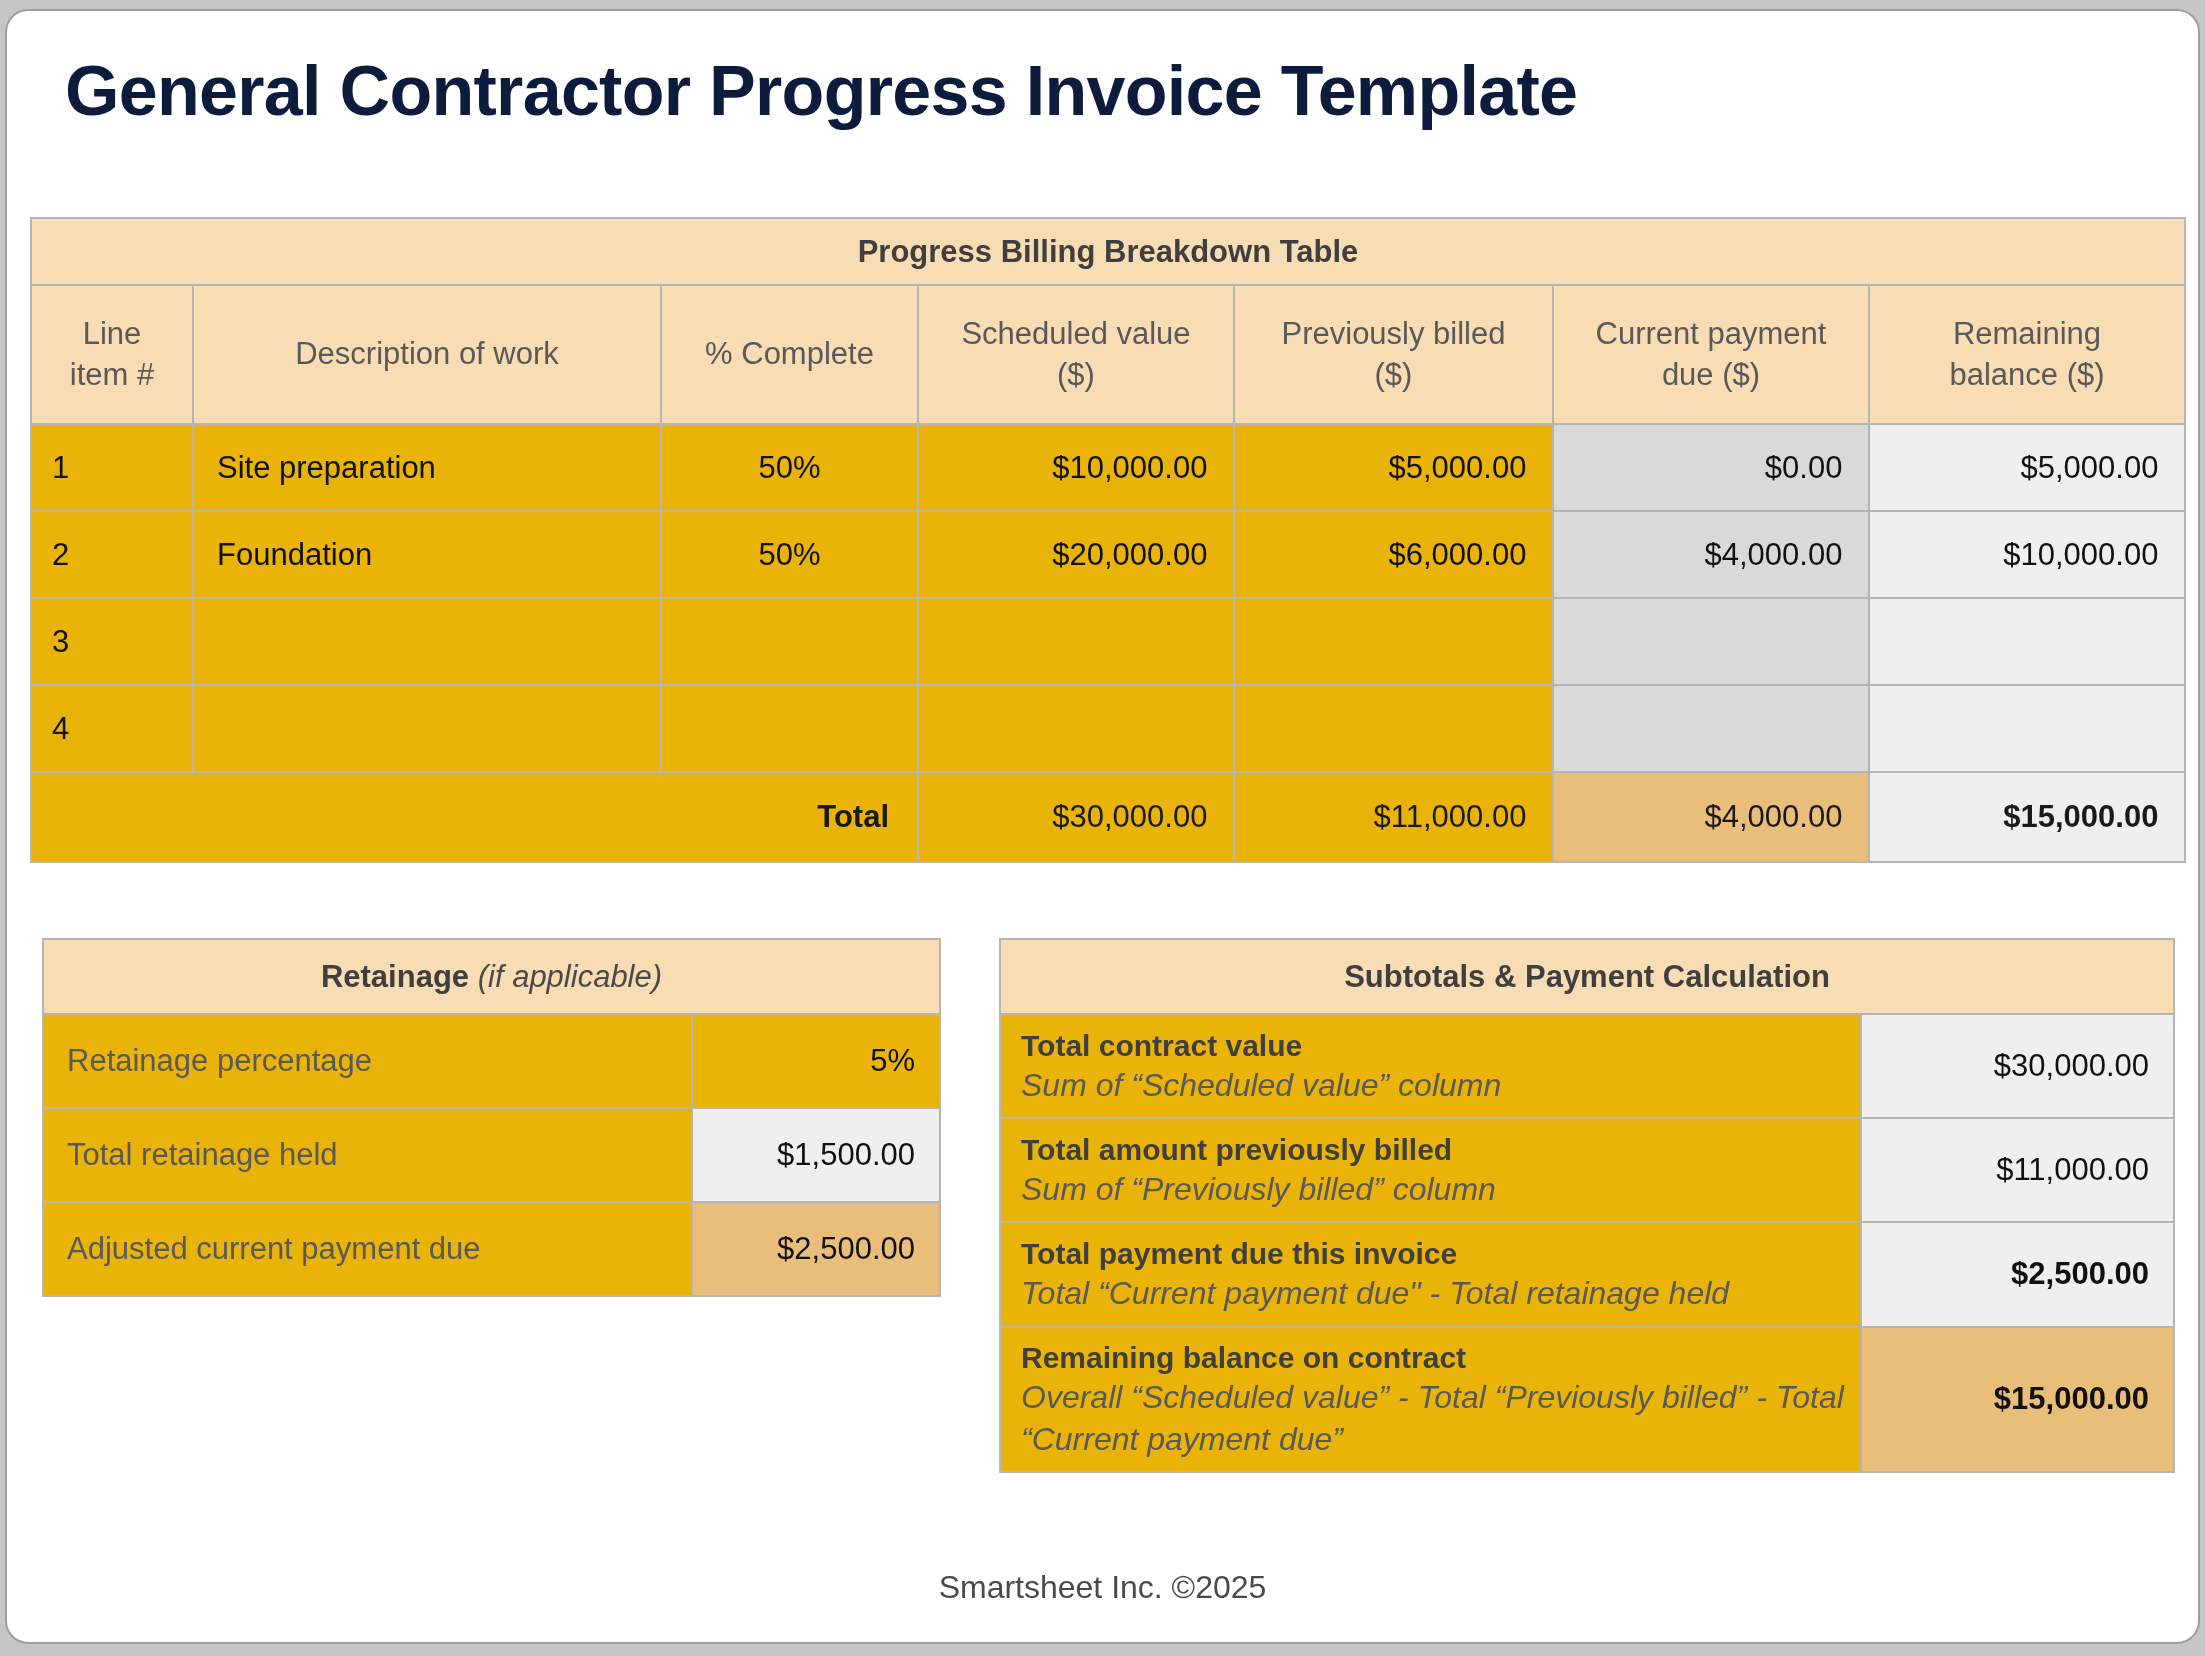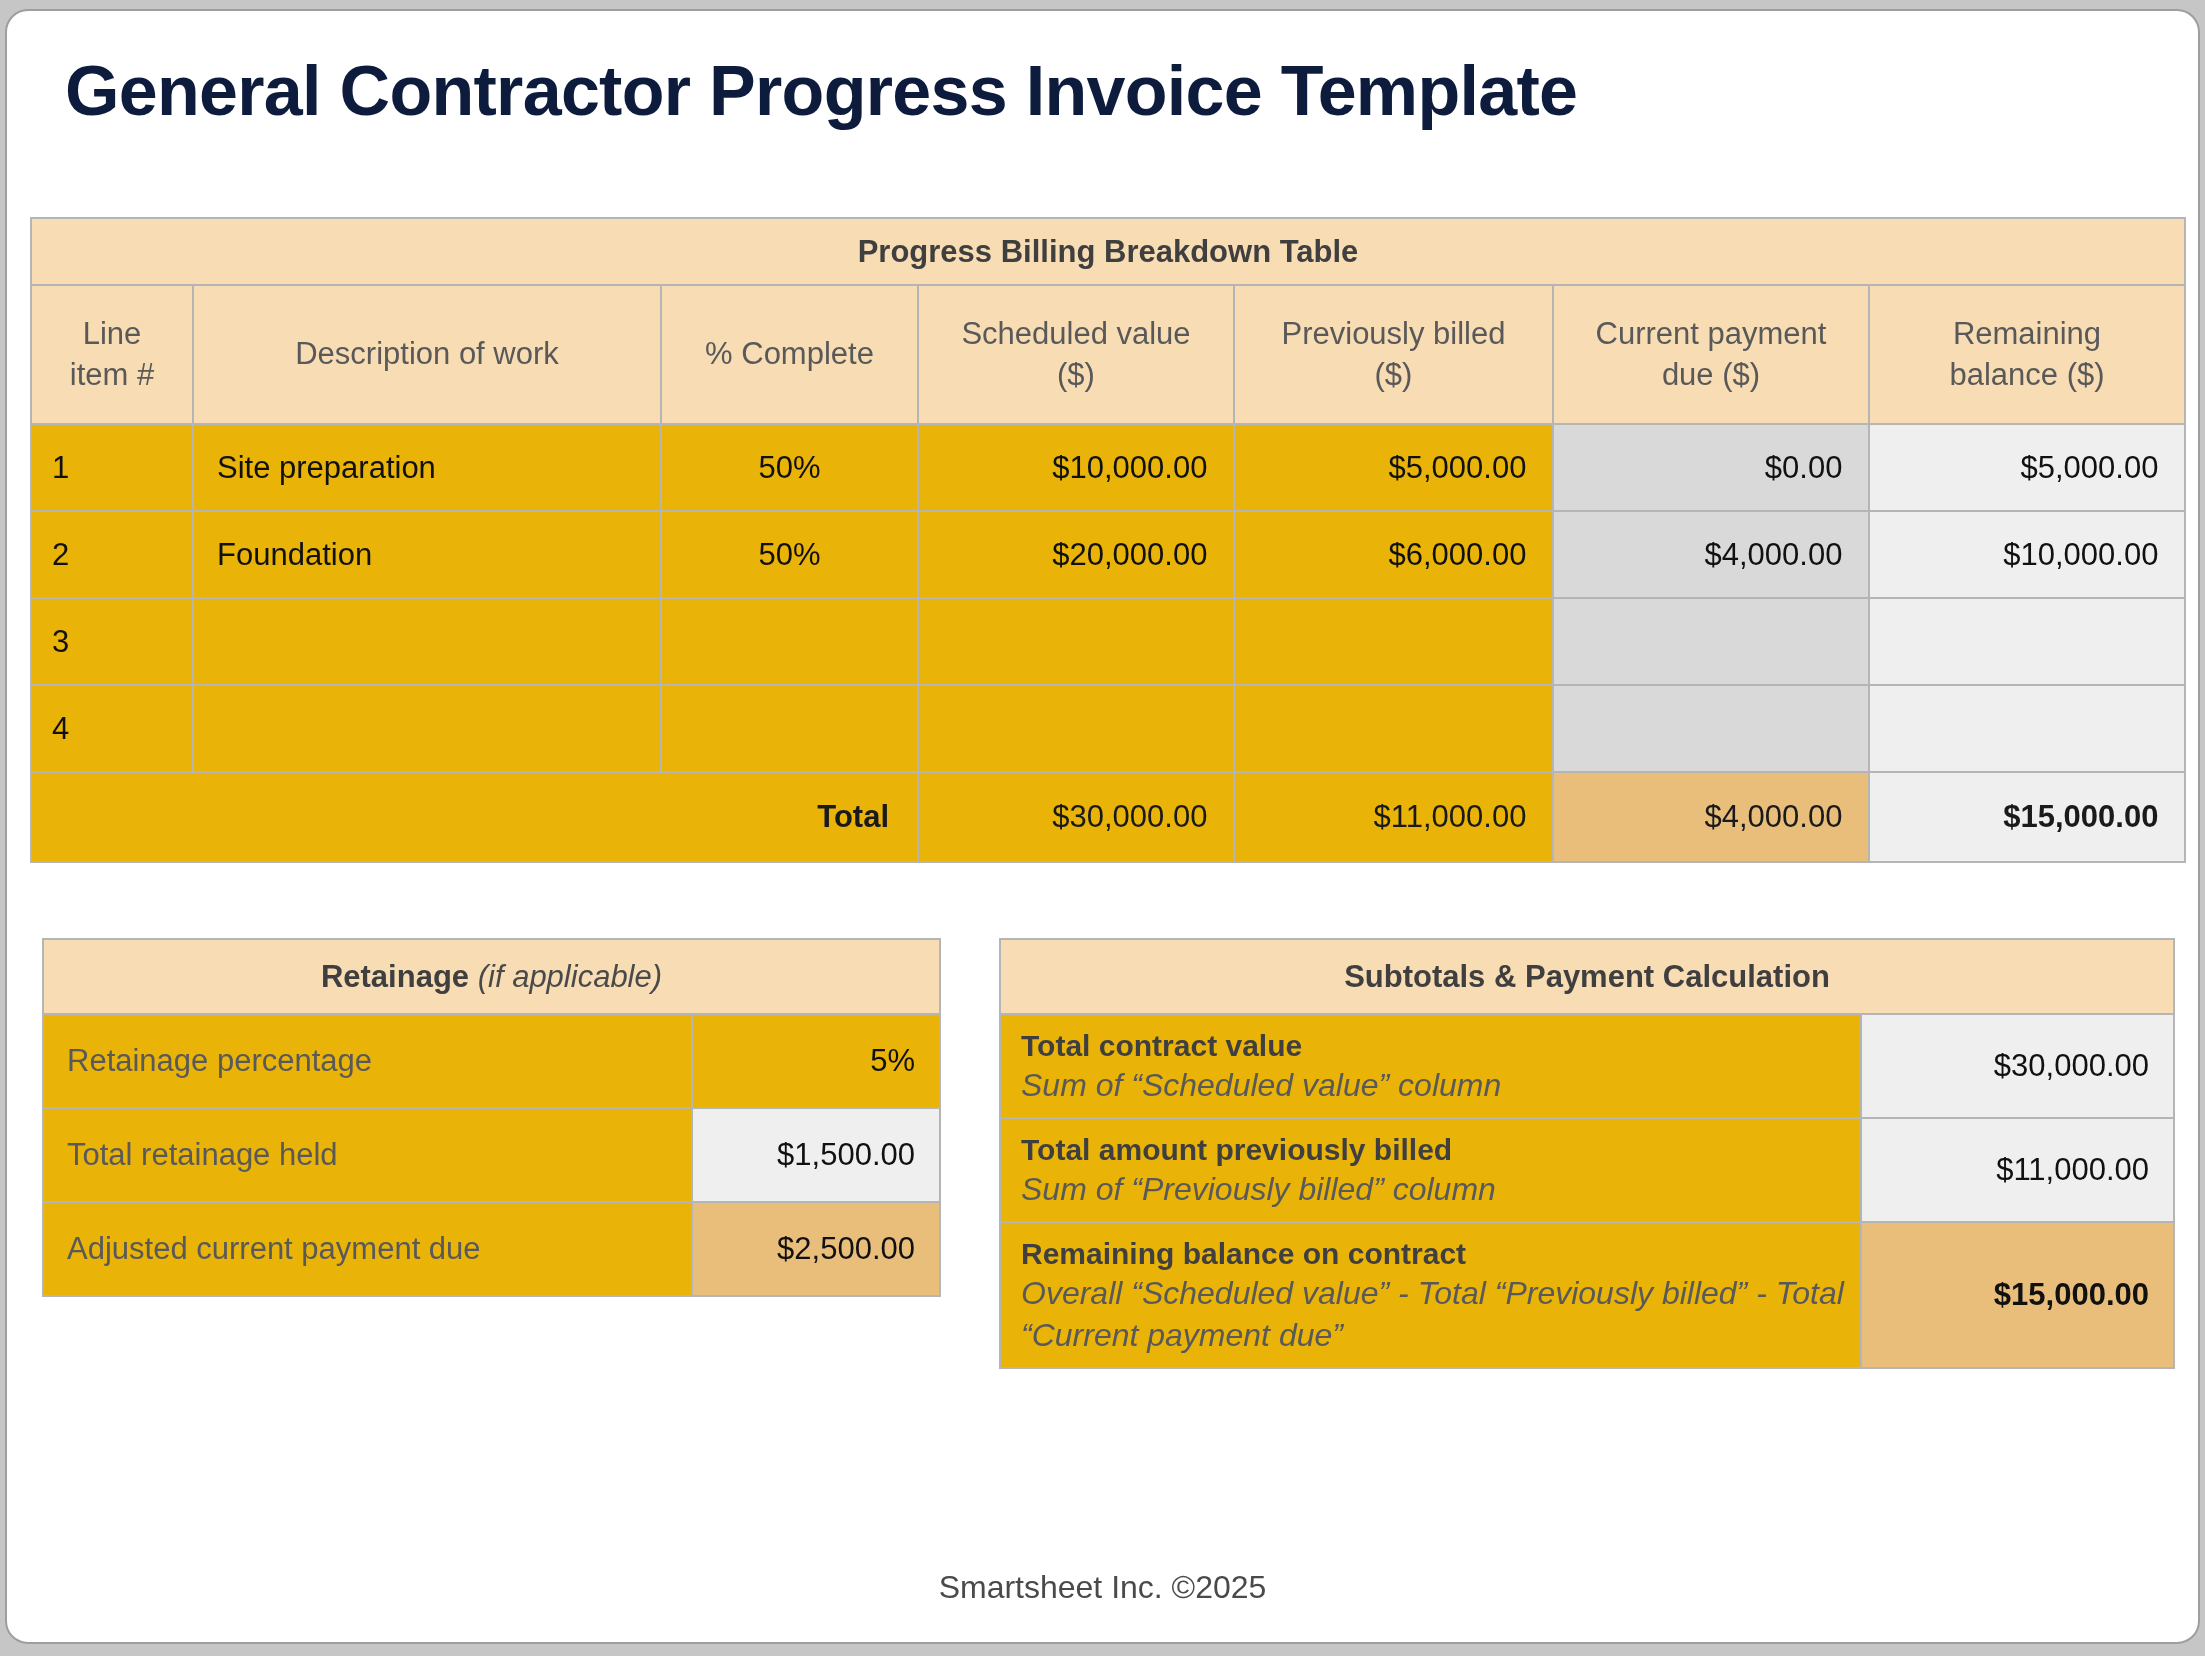--- a/index.html
+++ b/index.html
@@ -200,20 +200,27 @@
     </td>
     <td class="sub-val lgraycol">$30,000.00</td>
   </tr>
   <tr class="r2">
     <td class="sub-label-cell">
       <div class="sub-lbl">Total amount previously billed</div>
       <div class="sub-frm">Sum of “Previously billed” column</div>
     </td>
     <td class="sub-val lgraycol">$11,000.00</td>
   </tr>
+  <tr class="r3">
+    <td class="sub-label-cell">
+      <div class="sub-lbl">Total payment due this invoice</div>
+      <div class="sub-frm">Total “Current payment due" - Total retainage held</div>
+    </td>
+    <td class="sub-val lgraycol bold">$2,500.00</td>
+  </tr>
   <tr class="r4">
     <td class="sub-label-cell">
       <div class="sub-lbl">Remaining balance on contract</div>
       <div class="sub-frm">Overall “Scheduled value” - Total “Previously billed” - Total “Current payment due”</div>
     </td>
     <td class="sub-val accent bold">$15,000.00</td>
   </tr>
   </tbody>
 </table>
 

